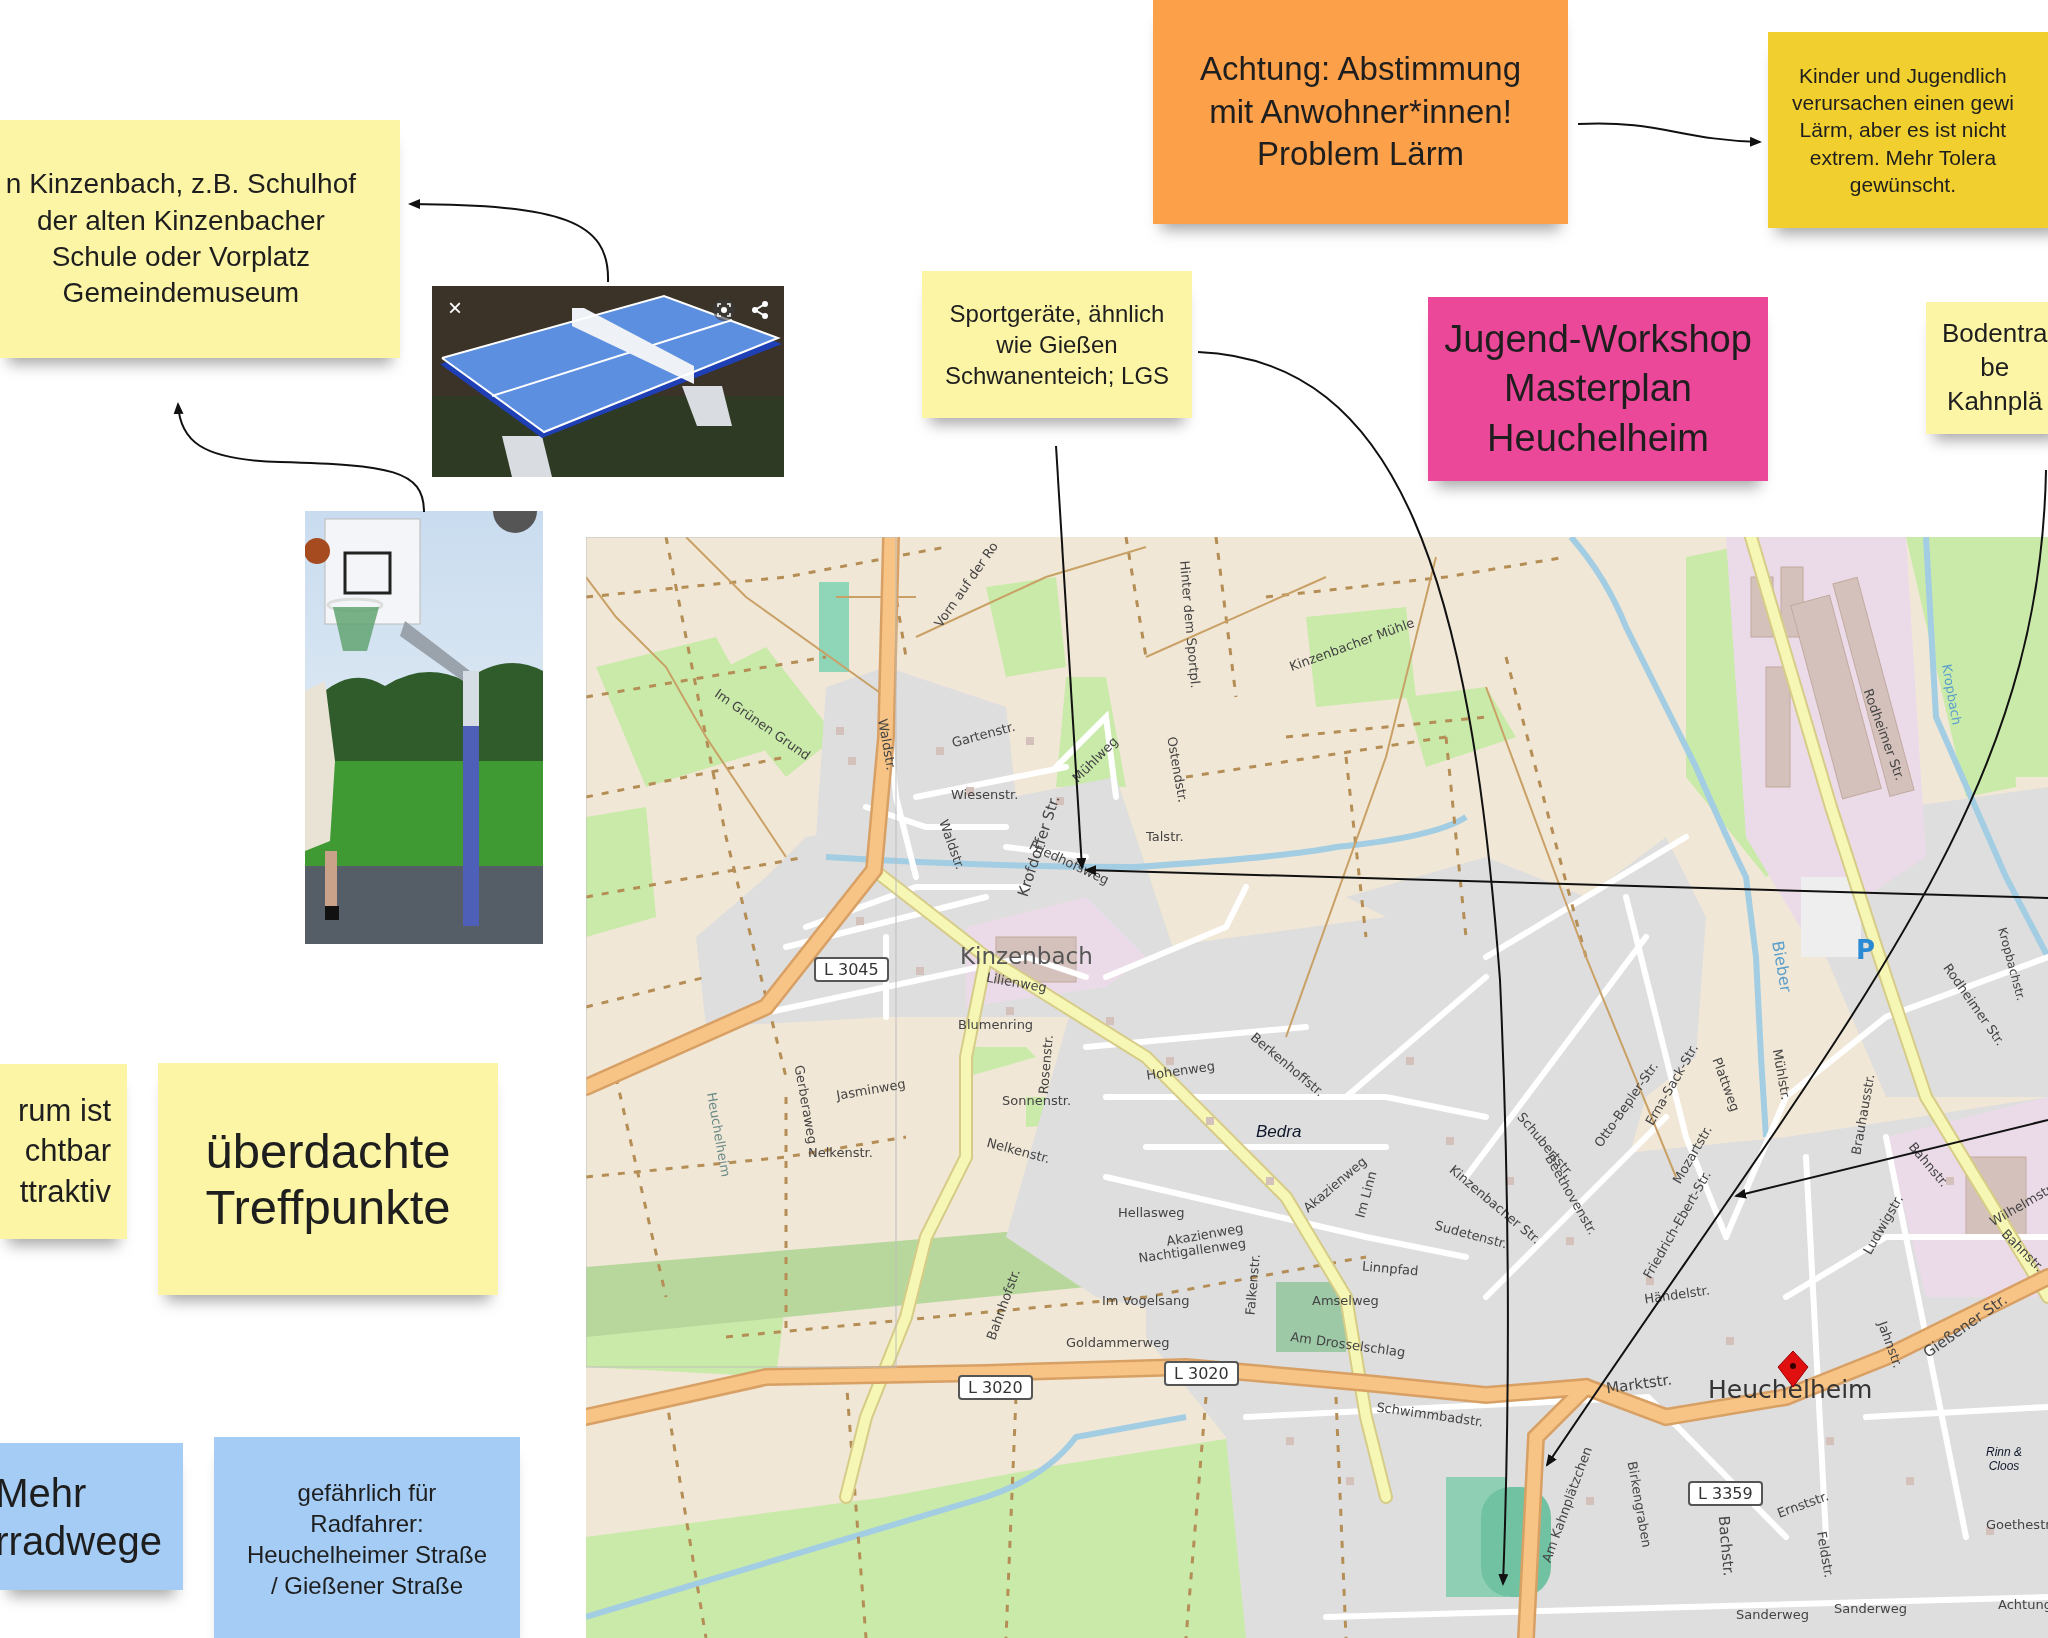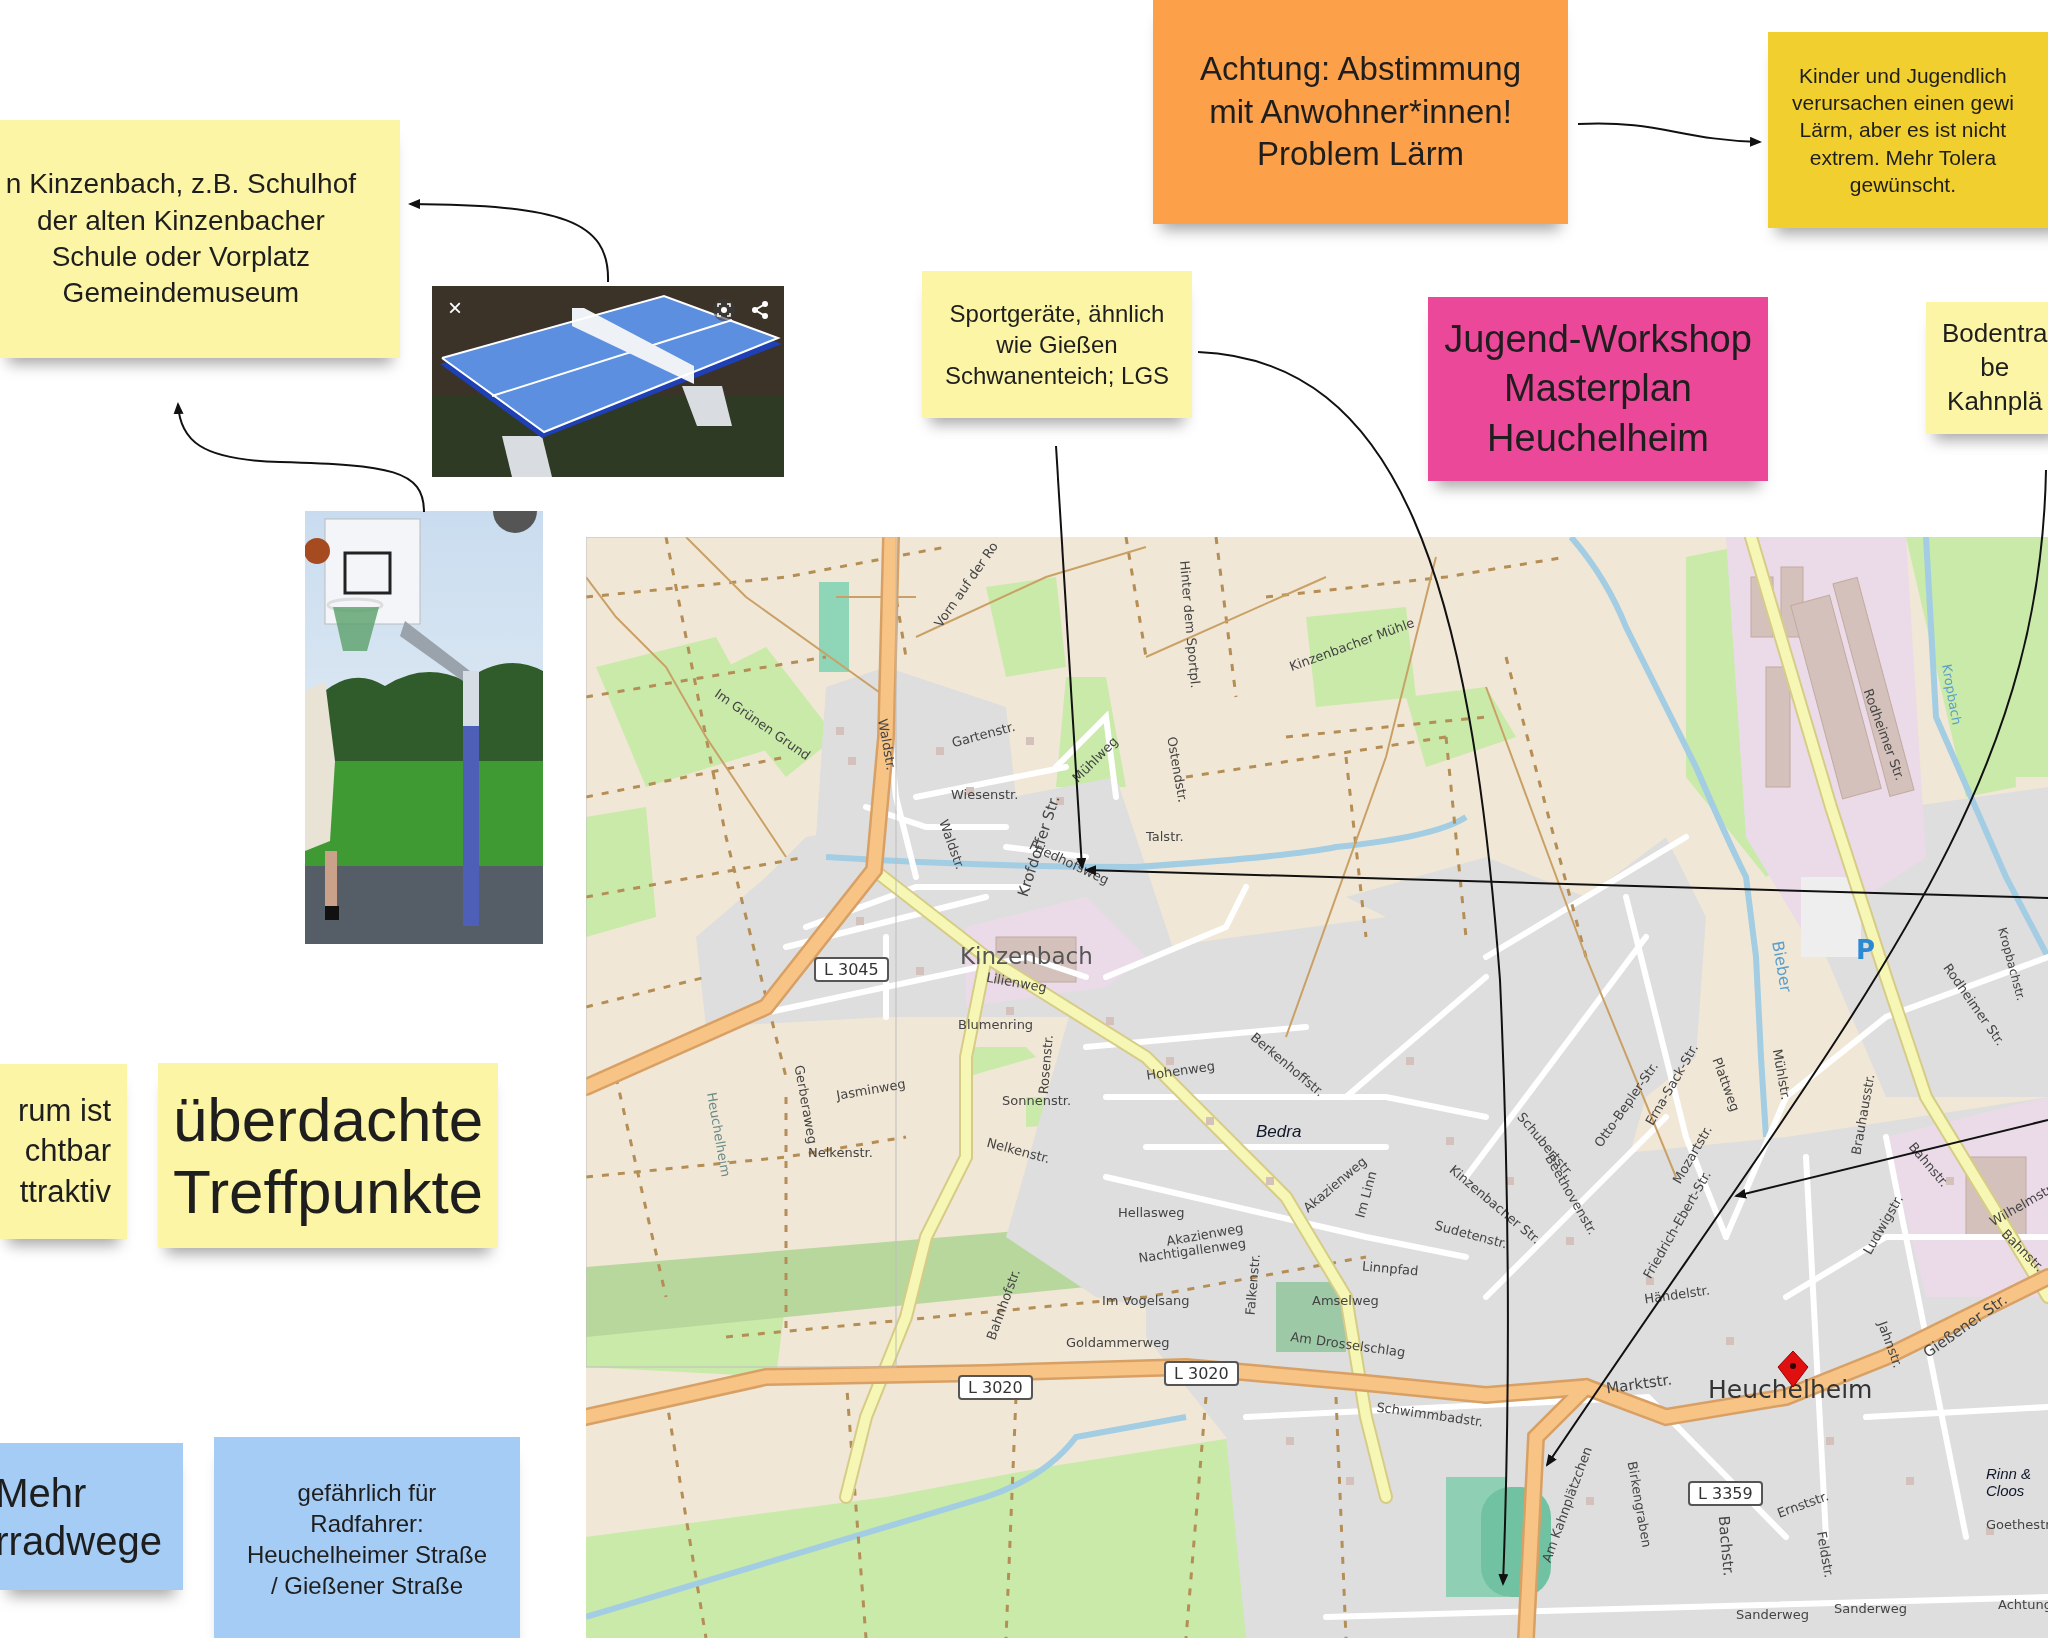--- a/index.html
+++ b/index.html
@@ -62,21 +62,21 @@
 be
 Kahnplä</span>
 </div>
 
 <div class="note yellow" style="left:0;top:1064px;width:127px;height:175px;font-size:31px;justify-content:flex-end;padding-right:16px;">
   <span style="text-align:right">rum ist
 chtbar
 ttraktiv</span>
 </div>
 
-<div class="note yellow" style="left:158px;top:1063px;width:340px;height:185px;font-size:62px;line-height:1.15;">
+<div class="note yellow" style="left:158px;top:1063px;width:340px;height:232px;font-size:49px;line-height:1.15;">
   <span>überdachte
 Treffpunkte</span>
 </div>
 
 <div class="note blue" style="left:0;top:1443px;width:183px;height:147px;font-size:40px;justify-content:flex-end;padding-right:21px;line-height:1.2;">
   <span style="text-align:left">Mehr
 rradwege</span>
 </div>
 
 <div class="note blue" style="left:214px;top:1437px;width:306px;height:204px;font-size:24px;">
@@ -323,21 +323,21 @@
 
   <div class="maplabel town" style="left:374px;top:406px;">Kinzenbach</div>
   <div class="maplabel town-big" style="left:1122px;top:838px;">Heuchelheim</div>
 
   <div class="shield" style="left:228px;top:420px;">L 3045</div>
   <div class="shield" style="left:372px;top:838px;">L 3020</div>
   <div class="shield" style="left:578px;top:824px;">L 3020</div>
   <div class="shield" style="left:1102px;top:944px;">L 3359</div>
 
   <div class="poi" style="left:670px;top:585px;">Bedra</div>
-  <div class="poi" style="left:1400px;top:928px;white-space:pre-line;text-align:left;font-size:15px;">Rinn &amp;
+  <div class="poi" style="left:1400px;top:908px;white-space:pre-line;text-align:center;font-size:12px;">Rinn &amp;
 Cloos</div>
   <div class="maplabel" style="left:1270px;top:398px;font-size:26px;color:#2a8ad4;font-weight:bold;">P</div>
 
   <div class="maplabel" style="left:330px;top:40px;transform:rotate(-55deg);">Vorn auf der Ro</div>
   <div class="maplabel" style="left:540px;top:80px;transform:rotate(85deg);">Hinter dem Sportpl.</div>
   <div class="maplabel" style="left:700px;top:100px;transform:rotate(-20deg);">Kinzenbacher Mühle</div>
   <div class="maplabel" style="left:120px;top:180px;transform:rotate(35deg);">Im Grünen Grund</div>
   <div class="maplabel" style="left:365px;top:190px;transform:rotate(-15deg);">Gartenstr.</div>
   <div class="maplabel" style="left:275px;top:200px;transform:rotate(80deg);">Waldstr.</div>
   <div class="maplabel" style="left:365px;top:250px;">Wiesenstr.</div>

